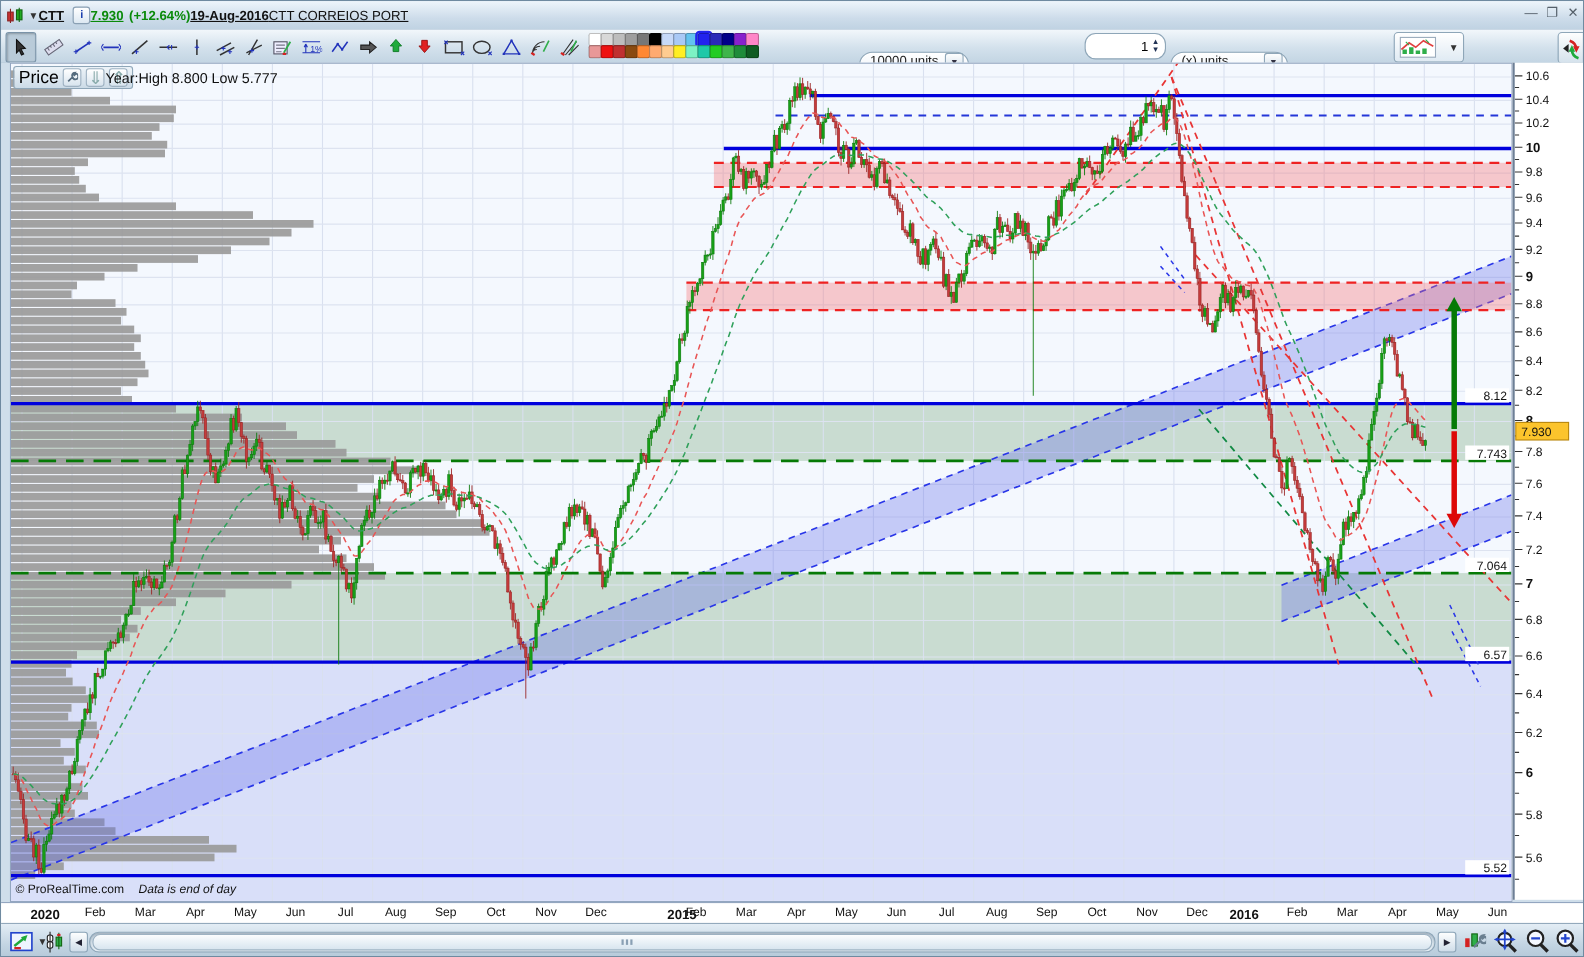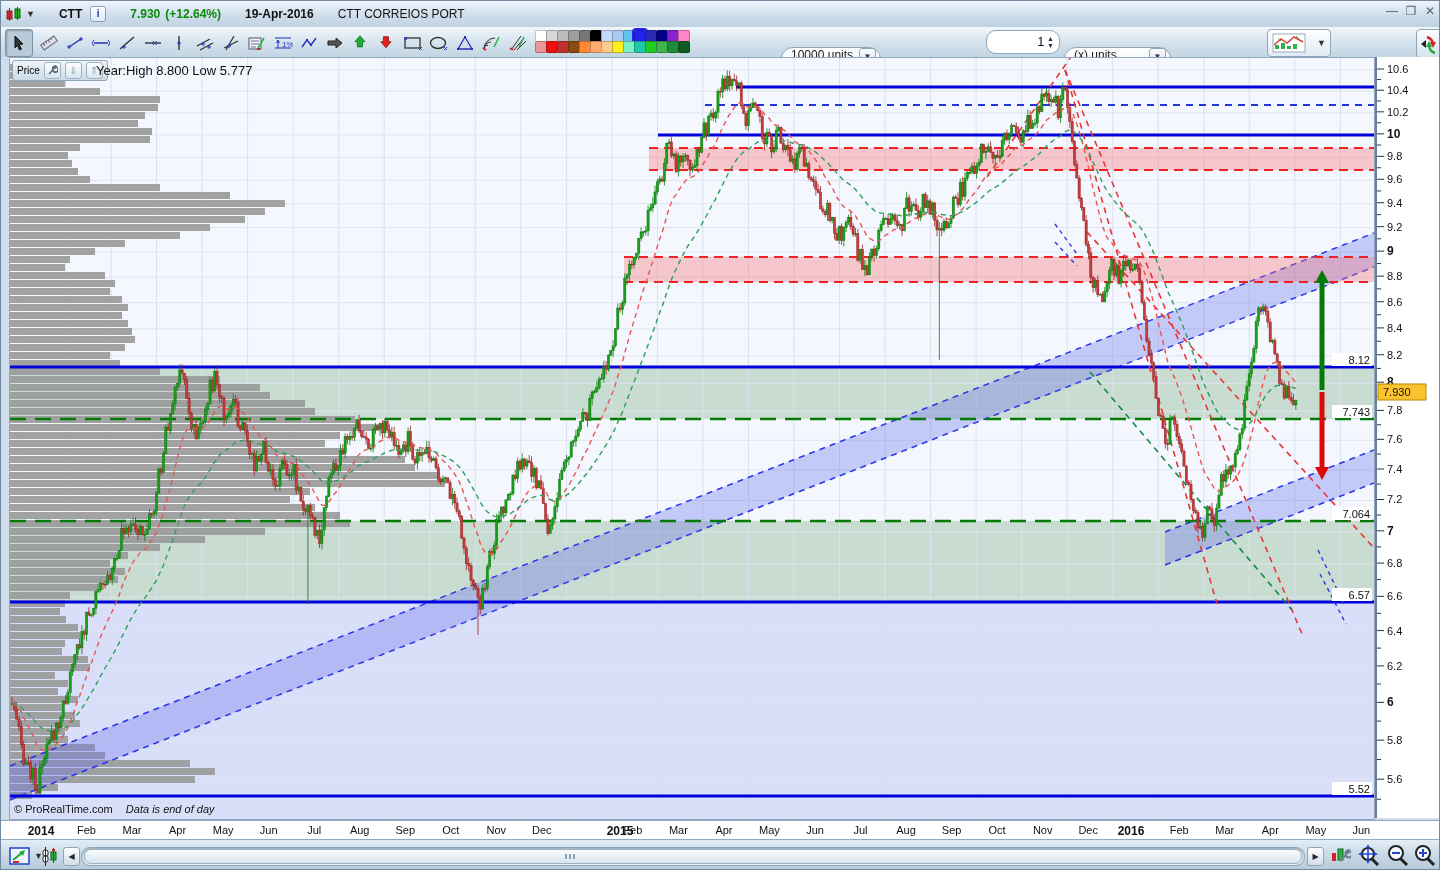--- a/index.html
+++ b/index.html
@@ -1,21 +1,21 @@
 <!DOCTYPE html>
 <html><head>
 <meta charset="utf-8">
 <style>
   html,body{margin:0;padding:0;background:#9db4c8;font-family:"Liberation Sans",sans-serif;}
   #app{position:relative;width:1440px;height:870px;background:#cfdeea;overflow:hidden;border:1px solid #6f8aa0;box-sizing:border-box;}
   
   #titlebar{position:absolute;left:0;top:0;width:1440px;height:26px;
     background:linear-gradient(#eef5fb,#cddcea 60%,#bfd2e2);border-bottom:1px solid #9fb4c6;
     display:flex;align-items:center;font-size:12px;color:#111;}
-  #titlebar .sp{margin-left:24px;white-space:nowrap;}
+  #titlebar .sp{margin-left:0;white-space:nowrap;text-decoration:underline;}
   .mini-candles{display:inline-flex;align-items:flex-end;margin-left:4px;}
   .caret{font-size:9px;color:#333;margin-left:3px;}
   .info-btn{display:inline-block;width:14px;height:14px;margin-left:8px;border:1px solid #8aa0b4;border-radius:3px;
     background:linear-gradient(#fff,#dce8f2);color:#1b3fae;font-weight:bold;font-size:10px;text-align:center;line-height:14px;}
   .price-green{color:#0a8a0a;font-weight:bold;}
   .bold{font-weight:bold;}
   #win-buttons{position:absolute;right:4px;top:3px;display:flex;gap:5px;color:#55606a;font-size:12px;}
   #win-buttons span{width:14px;text-align:center;cursor:default;}
   
   #toolbar{position:absolute;left:0;top:26px;width:1440px;height:30px;
@@ -37,21 +37,21 @@
   .spin .arrows{display:flex;flex-direction:column;font-size:7px;line-height:7px;color:#235;padding-right:5px;}
   #chart-type-btn{position:absolute;top:2px;left:1266px;width:62px;height:26px;border:1px solid #8ea6b8;border-radius:4px;
     background:linear-gradient(#fff,#dfeaf3);display:flex;align-items:center;justify-content:space-around;}
   #side-tab{position:absolute;top:2px;right:1px;width:22px;height:27px;border:1px solid #8ea6b8;border-radius:4px 0 0 4px;
     background:linear-gradient(#fdfefe,#d5e2ec);display:flex;align-items:center;justify-content:center;}
   
   #chartzone{position:absolute;left:0;top:56px;width:1440px;height:782px;background:#cfdeea;}
   #plot{position:absolute;left:8px;top:0;width:1364px;height:761px;background:#f4f8fe;border:1px solid #93a6c0;box-sizing:content-box;}
   #axis{position:absolute;left:1374px;top:0;width:66px;height:761px;background:#ffffff;border-left:2px solid #6d7f96;}
   #price-tab{position:absolute;left:2px;top:2px;height:19px;background:linear-gradient(#eef4f9,#ccdbe7);
-    border:1px solid #8ea6b8;border-radius:3px;display:flex;align-items:center;font-size:10px;padding:0 4px;gap:4px;z-index:30;}
+    border:1px solid #8ea6b8;border-radius:3px;display:flex;align-items:center;font-size:16px;padding:0 4px;gap:4px;z-index:30;}
   .mini-btn{width:15px;height:15px;border:1px solid #9fb2c2;border-radius:3px;background:linear-gradient(#fff,#d8e4ee);
     display:flex;align-items:center;justify-content:center;}
   #year-sum{position:absolute;left:86px;top:5px;font-size:13px;color:#111;z-index:30;white-space:nowrap;}
   #copyright{position:absolute;left:4px;top:745px;font-size:11px;color:#111;z-index:30;white-space:nowrap;}
   #copyright i{margin-left:10px;}
   #month-row{position:absolute;left:0;top:763px;width:1440px;height:21px;background:#ffffff;border-top:1px solid #93a6c0;
     font-size:11px;color:#111;}
   #month-row span{position:absolute;top:3px;transform:translateX(-50%);}
   #month-row span.yr{font-weight:bold;font-size:12px;}
   
@@ -80,21 +80,21 @@
           <line x1="4.5" y1="2" x2="4.5" y2="15" stroke="#882222"></line>
           <rect x="10" y="3" width="5" height="9" fill="#22aa22" stroke="#116611"></rect>
           <line x1="12.5" y1="1" x2="12.5" y2="14" stroke="#116611"></line>
         </svg>
     </span>
     <span class="caret">▼</span>
     <span class="sp bold">CTT</span>
     <span class="info-btn">i</span>
     <span class="sp price-green">7.930</span>
     <span class="price-green" style="margin-left:5px;">(+12.64%)</span>
-    <span class="sp bold">19-Apr-2016</span>
+    <span class="sp bold">19-Aug-2016</span>
     <span class="sp">CTT CORREIOS PORT</span>
     <div id="win-buttons">
       <span>—</span>
       <span>❐</span>
       <span>✕</span>
     </div>
   </div>
 
   <div id="toolbar">
     <div id="tools-holder">
@@ -1688,21 +1688,21 @@
           <line x1="0" y1="33.20696643286527" x2="7" y2="33.20696643286527" stroke="#333" stroke-width="1"></line>
           <text x="10" y="37.20696643286527" font-size="11" fill="#111" font-weight="normal">10.4</text>
           <line x1="0" y1="22.556167451889678" x2="4" y2="22.556167451889678" stroke="#333" stroke-width="1"></line>
           <line x1="0" y1="12.006325430482377" x2="7" y2="12.006325430482377" stroke="#333" stroke-width="1"></line>
           <text x="10" y="16.006325430482377" font-size="11" fill="#111" font-weight="normal">10.6</text>
           <rect x="1" y="327" width="48" height="16" fill="#fcc42c" stroke="#b8860b"></rect>
           <text x="6" y="339" font-size="11" fill="#111">7.930</text>
         </svg>
     </div>
     <div id="month-row">
-        <span class="yr" style="left: 40px;">2014</span>
+        <span class="yr" style="left: 40px;">2020</span>
         <span style="left: 85.53px;">Feb</span>
         <span style="left: 131.06px;">Mar</span>
         <span style="left: 176.59px;">Apr</span>
         <span style="left: 222.12px;">May</span>
         <span style="left: 267.65px;">Jun</span>
         <span style="left: 313.18px;">Jul</span>
         <span style="left: 358.71px;">Aug</span>
         <span style="left: 404.24px;">Sep</span>
         <span style="left: 449.77px;">Oct</span>
         <span style="left: 495.3px;">Nov</span>

